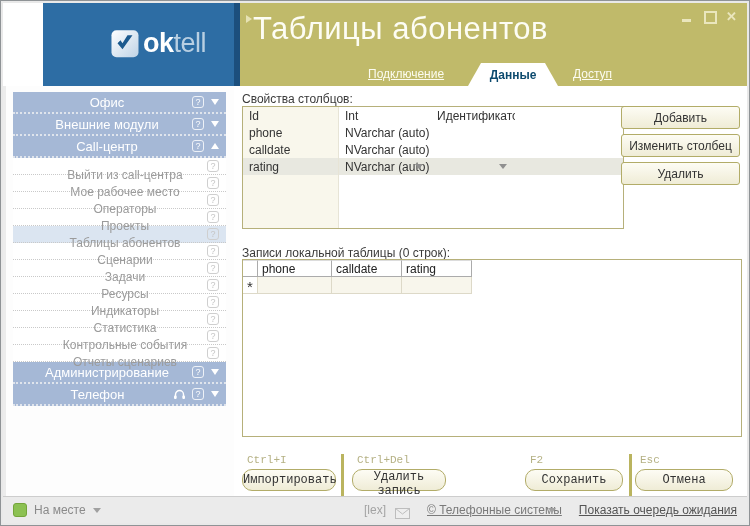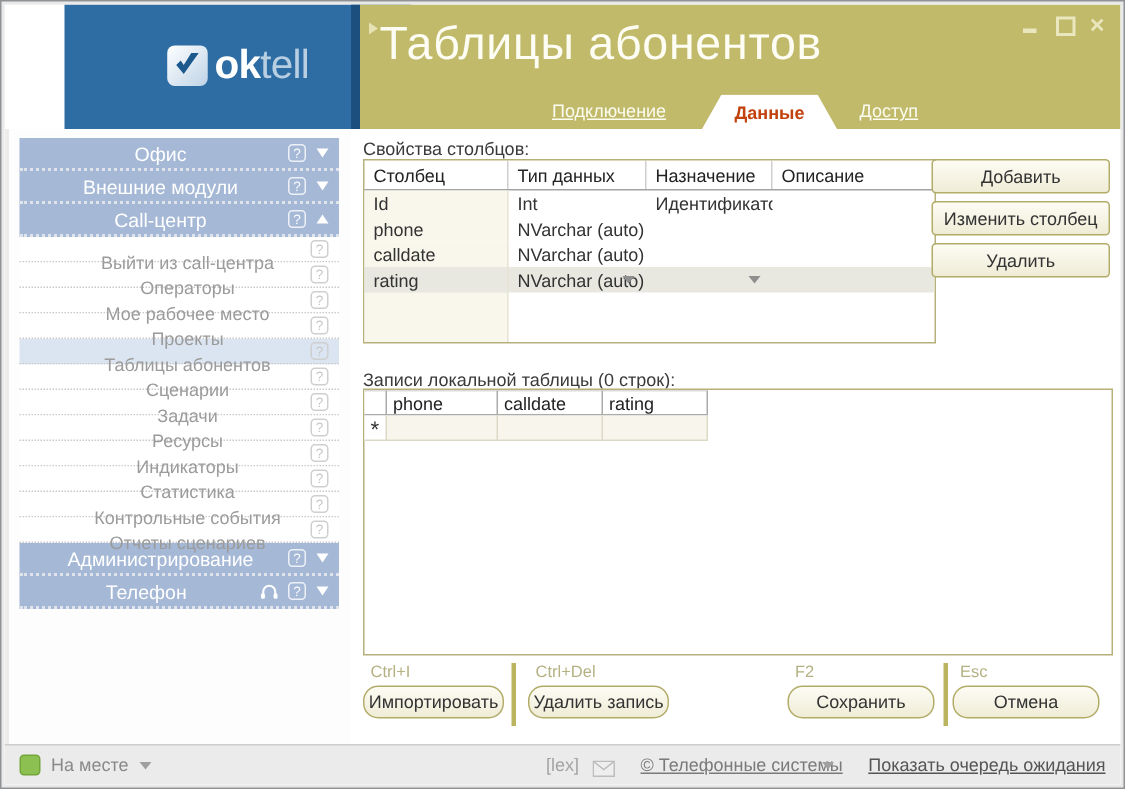--- a/index.html
+++ b/index.html
@@ -26,21 +26,21 @@
 
   .win-controls { position:absolute; top:7px; right:9px; display:flex; align-items:center; gap:9px; }
   .wc { width:13px; height:13px; position:relative; cursor:default; }
   .wc-min::after { content:""; position:absolute; left:1px; bottom:1px; width:9px; height:3px; background:#eae6bd; }
   .wc-max::after { content:""; position:absolute; left:1px; top:1px; width:9px; height:9px; border:2px solid #eae6bd; }
   .wc-close { color:#eae6bd; font-size:13px; font-weight:bold; line-height:13px; text-align:center; }
 
   .tab-link { position:absolute; bottom:5px; font-size:12px; color:#fcfcf0; text-decoration:underline; cursor:pointer; }
   .tab-active { position:absolute; bottom:0; left:228px; width:90px; height:23px; background:#ffffff;
     clip-path:polygon(13px 0, 77px 0, 100% 100%, 0 100%); display:flex; align-items:center; justify-content:center;
-    font-size:12px; font-weight:bold; color:#c2410c; }
+    font-size:12px; font-weight:bold; color:#0c4a6e; }
 
   
   .sidebar { position:absolute; left:0; top:83px; width:231px; bottom:27px; background:#fdfdfd; border-left:3px solid #ececec; }
   .side-list { margin:6px 8px 0 7px;text-align:center; }
   .grp { height:22px; background:#a5b8d6; color:#fff; display:flex; align-items:center; padding:0 7px 0 9px;
     font-size:13px; border-bottom:2px dotted #dfe4ec; cursor:pointer; }
   .grp-label { flex:1; }
   .itm { height:17px; color:#9b9b9b; font-size:12px; display:flex; align-items:center; padding:0 7px 0 30px;
     border-bottom:1px dotted #c9c9c9; cursor:pointer; background:#fff; }
   .itm.sel { background:#dbe5f1; }
@@ -82,21 +82,21 @@
   .records-panel { position:absolute; left:8px; top:173px; width:500px; height:178px; border:1px solid #b6b07a; background:#fff; }
   .rgrid { position:absolute; left:0; top:0; display:inline-block; }
   .rg-row { display:flex; }
   .rg-c { height:17px; font-size:12px; display:flex; align-items:center; padding-left:4px; overflow:hidden; }
   .r0 { width:15px; padding-left:0; justify-content:center; }
   .r1 { width:74px; } .r2 { width:70px; } .r3 { width:70px; }
   .rg-head .rg-c { background:#fff; color:#222; border-right:1px solid #ababab; border-bottom:1px solid #ababab; border-top:1px solid #dcdcdc; }
   .rg-new .rg-c { background:#f8f6ec; border-right:1px solid #ddd9c8; border-bottom:1px solid #ddd9c8; }
   .rg-new .r0 { background:#fff; color:#333; font-size:15px; line-height:10px; padding-top:4px; }
 
-  .footer { position:absolute; left:0; right:0; bottom:12px; height:42px; }
+  .footer { position:absolute; left:0; right:0; bottom:0; height:42px;font-family:Liberation Mono, monospace; }
   .fgrp { position:absolute; top:0; }
   .fg1 { left:8px; width:94px; } .fg2 { left:118px; width:94px; }
   .fg3 { left:291px; width:98px; } .fg4 { left:401px; width:98px; }
   .shortcut { font-size:11px; color:#b5b184; padding-left:5px; height:15px; }
   .fbtn { width:100%; height:22px; margin-bottom:0;border-radius:10px; }
   .fsep { position:absolute; top:0; height:42px; width:3px; background:#bab45f; }
   .sep1 { left:107px; } .sep2 { left:395px; }
 
   
   .statusbar { position:absolute; left:0; right:0; bottom:0; height:27px; background:#ebebeb; border-top:1px solid #cdcdcd; }
@@ -160,25 +160,25 @@
         <span class="grp-label">Call-центр</span>
         <span class="help"></span>
         <span class="tri-up"></span>
       </div>
 
       <div class="itm">
         <span class="itm-label">Выйти из call-центра</span>
         <span class="help"></span>
       </div>
       <div class="itm">
+        <span class="itm-label">Мое рабочее место</span>
+        <span class="help"></span>
+      </div>
+      <div class="itm">
         <span class="itm-label">Операторы</span>
-        <span class="help"></span>
-      </div>
-      <div class="itm">
-        <span class="itm-label">Мое рабочее место</span>
         <span class="help"></span>
       </div>
       <div class="itm">
         <span class="itm-label">Проекты</span>
         <span class="help"></span>
       </div>
       <div class="itm sel">
         <span class="itm-label">Таблицы абонентов</span>
         <span class="help"></span>
       </div>
@@ -231,26 +231,20 @@
       </div>
 
     </div>
   </div>
 
   <div class="main">
 
     <div class="sec-label lbl1">Свойства столбцов:</div>
 
     <div class="cols-table">
-      <div class="ct-row ct-head">
-        <div class="ct-c c1">Столбец</div>
-        <div class="ct-c c2">Тип данных</div>
-        <div class="ct-c c3">Назначение</div>
-        <div class="ct-c c4">Описание</div>
-      </div>
       <div class="ct-row ct-body">
         <div class="ct-c c1">Id</div>
         <div class="ct-c c2">Int</div>
         <div class="ct-c c3">Идентификатор</div>
         <div class="ct-c c4"></div>
       </div>
       <div class="ct-row ct-body">
         <div class="ct-c c1">phone</div>
         <div class="ct-c c2">NVarchar (auto)</div>
         <div class="ct-c c3"></div>

